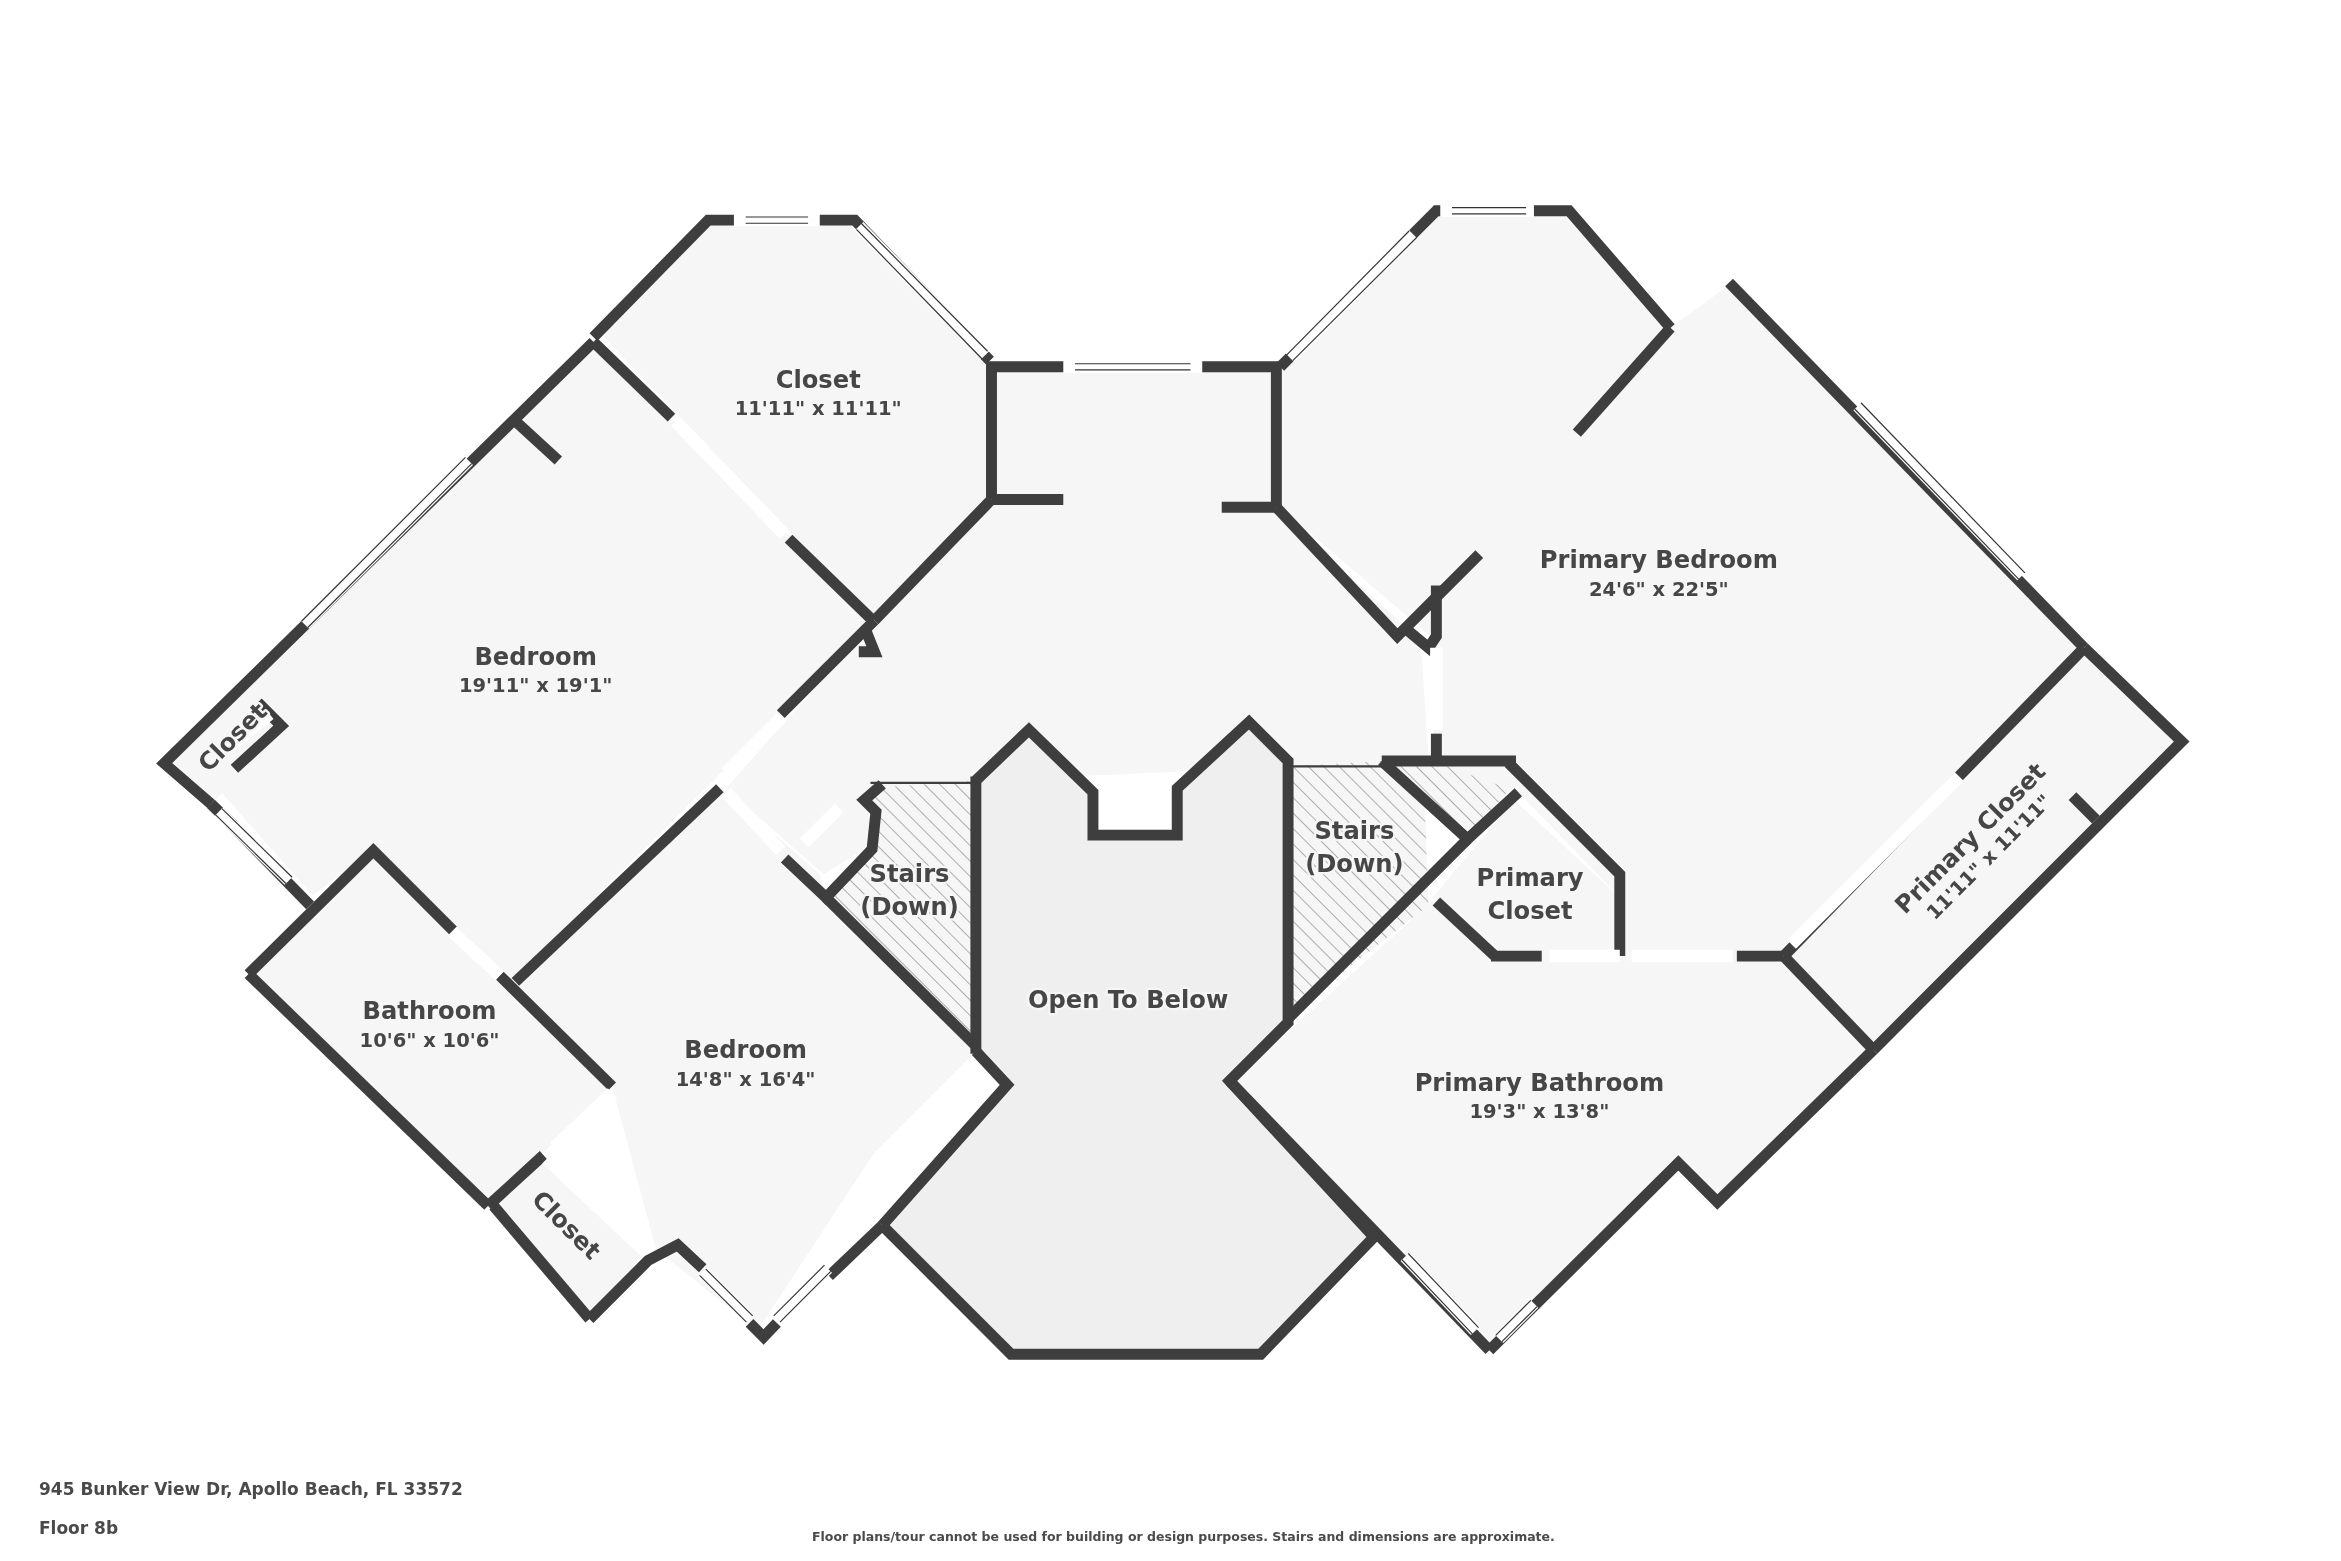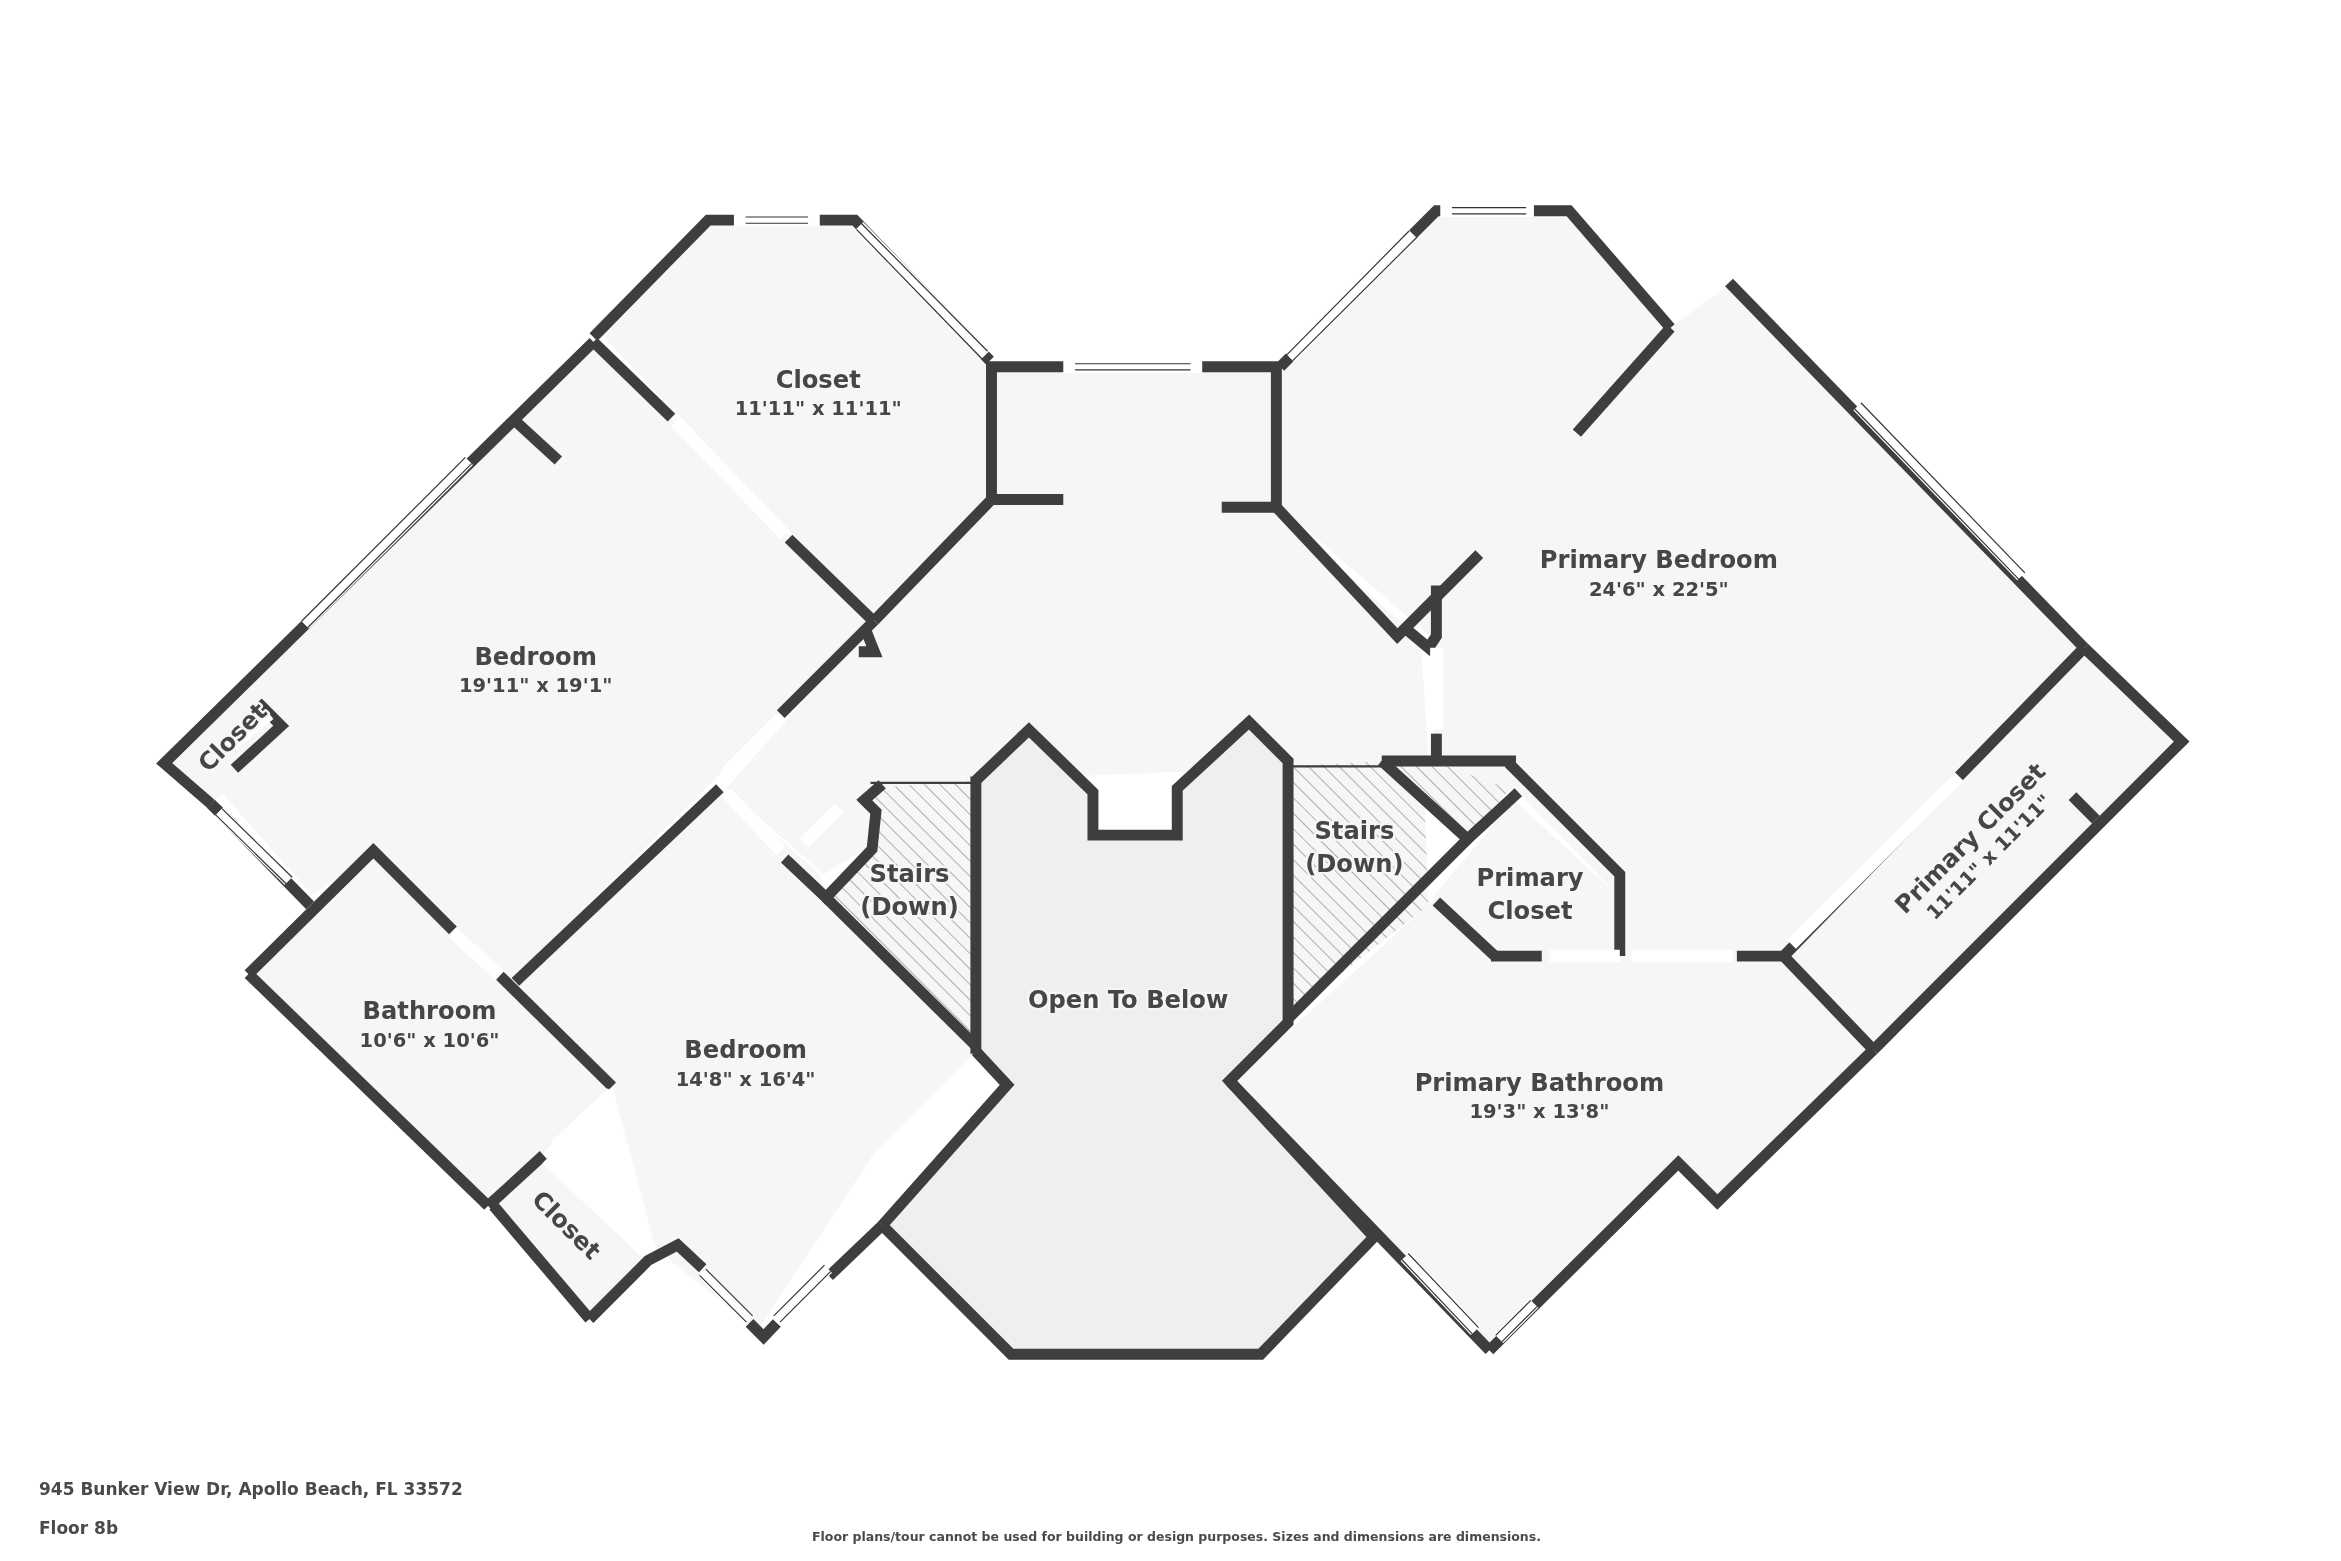--- a/index.html
+++ b/index.html
@@ -226,14 +226,14 @@
       <text class="lbl lbl-dim" x="2535" y="1112" text-anchor="middle">11'11" x 11'11"</text>
     </g>
 
     <text class="lbl lbl-name" x="1972" y="1398" text-anchor="middle">Primary Bathroom</text>
     <text class="lbl lbl-dim" x="1972" y="1433" text-anchor="middle">19'3" x 13'8"</text>
   </g>
 </svg>
 
 <div class="footer-addr">945 Bunker View Dr, Apollo Beach, FL 33572</div>
 <div class="footer-floor">Floor 8b</div>
-<div class="footer-disclaimer">Floor plans/tour cannot be used for building or design purposes. Sizes and dimensions are dimensions.</div>
+<div class="footer-disclaimer">Floor plans/tour cannot be used for building or design purposes. Stairs and dimensions are approximate.</div>
 
 
 </body></html>

